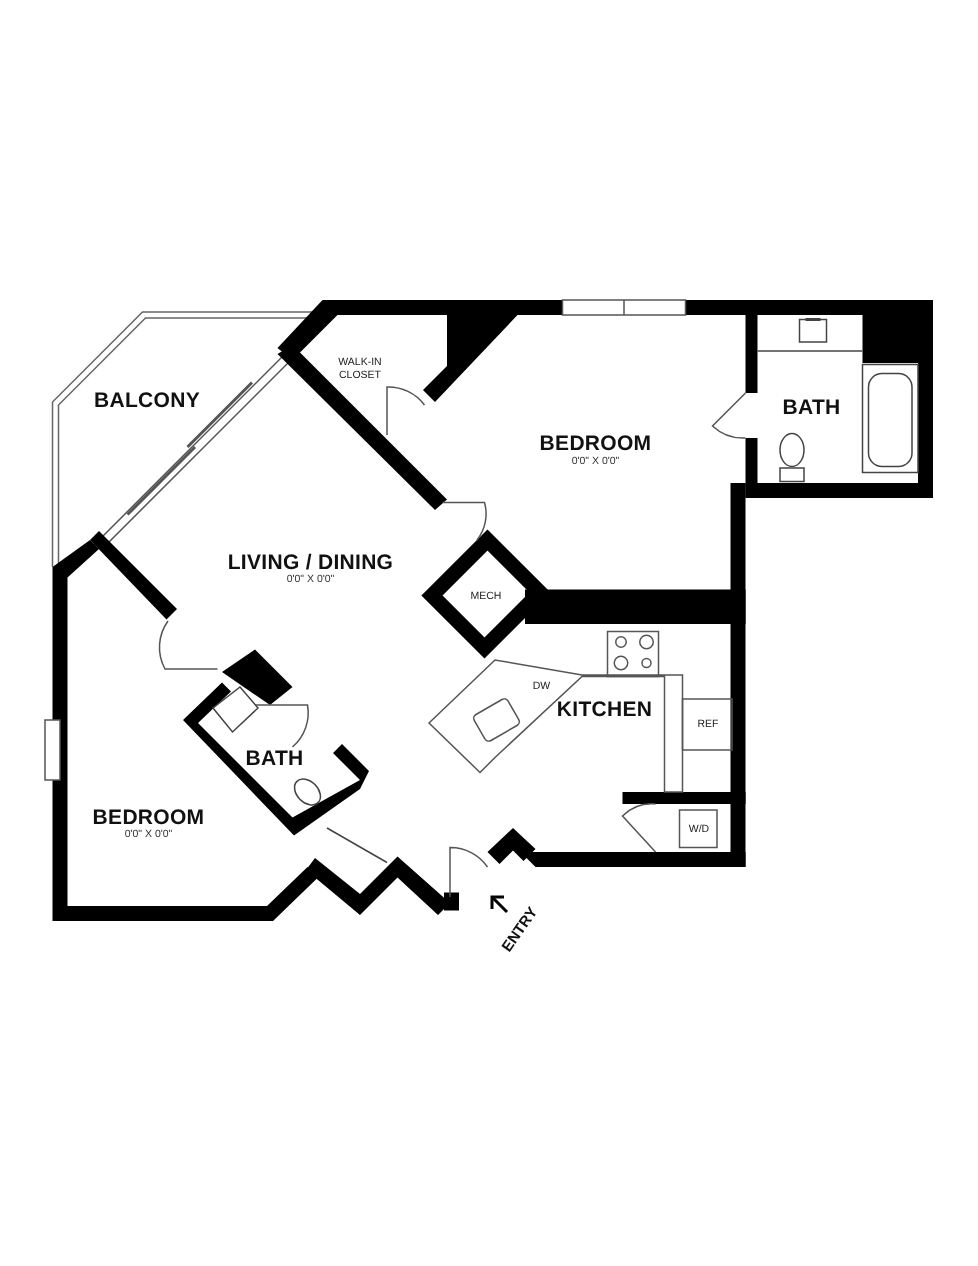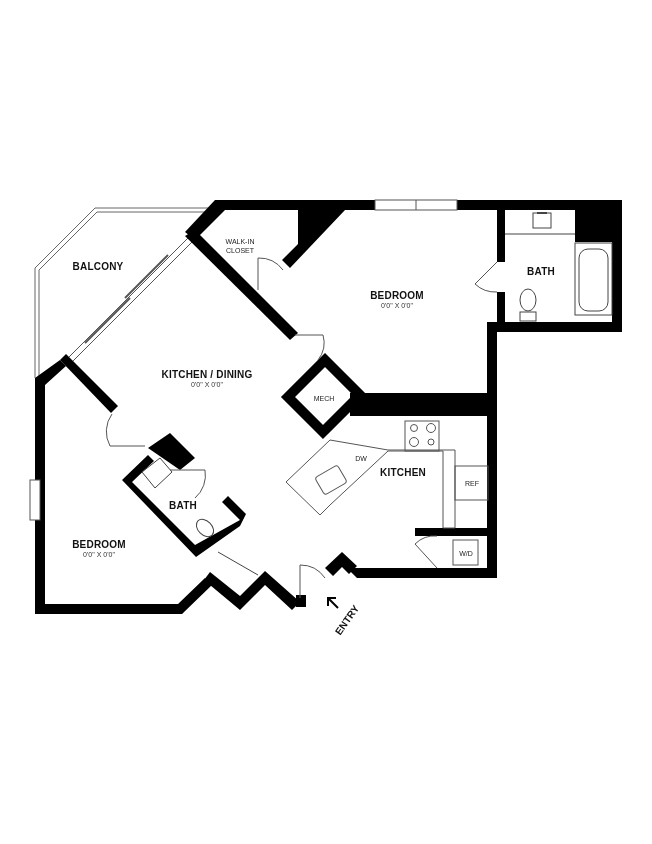--- a/index.html
+++ b/index.html
@@ -1,19 +1,19 @@
 <!DOCTYPE html>
 <html><head>
 <meta charset="utf-8">
 <style>
   html, body { margin: 0; padding: 0; background: #ffffff; }
   body { width: 652px; height: 844px; position: relative; overflow: hidden; font-family: "Liberation Sans", sans-serif; }
   #plan { position: absolute; left: 0; top: 0; width: 652px; height: 844px; }
   .lbl { position: absolute; transform: translate(-50%, -50%); white-space: nowrap; text-align: center; color: #111; }
-  .room { font-weight: bold; font-size: 10px; letter-spacing: 0.2px; }
+  .room { font-weight: bold; font-size: 14px; letter-spacing: 0.2px; }
   .dim { font-size: 7px; color: #333; margin-top: 1px; }
   .small { font-size: 7px; color: #222; line-height: 9px; }
   .fixture { font-size: 7px; color: #222; }
   .entry { font-weight: bold; font-size: 10px; transform: translate(-50%, -50%) rotate(-55deg); }
 </style>
 </head>
 <body>
 
 <svg id="plan" viewBox="0 0 652 844" xmlns="http://www.w3.org/2000/svg">
 
@@ -122,21 +122,21 @@
 </div>
 
 <div class="lbl" style="left:397px; top:299px;">
   <div class="room">BEDROOM</div>
   <div class="dim">0'0" X 0'0"</div>
 </div>
 
 <div class="lbl room" style="left:541px; top:271px;">BATH</div>
 
 <div class="lbl" style="left:207px; top:378px;">
-  <div class="room">KITCHEN / DINING</div>
+  <div class="room">LIVING / DINING</div>
   <div class="dim">0'0" X 0'0"</div>
 </div>
 
 <div class="lbl fixture" style="left:324px; top:398px;">MECH</div>
 
 <div class="lbl room" style="left:403px; top:472px;">KITCHEN</div>
 
 <div class="lbl room" style="left:183px; top:505px;">BATH</div>
 
 <div class="lbl" style="left:99px; top:548px;">

